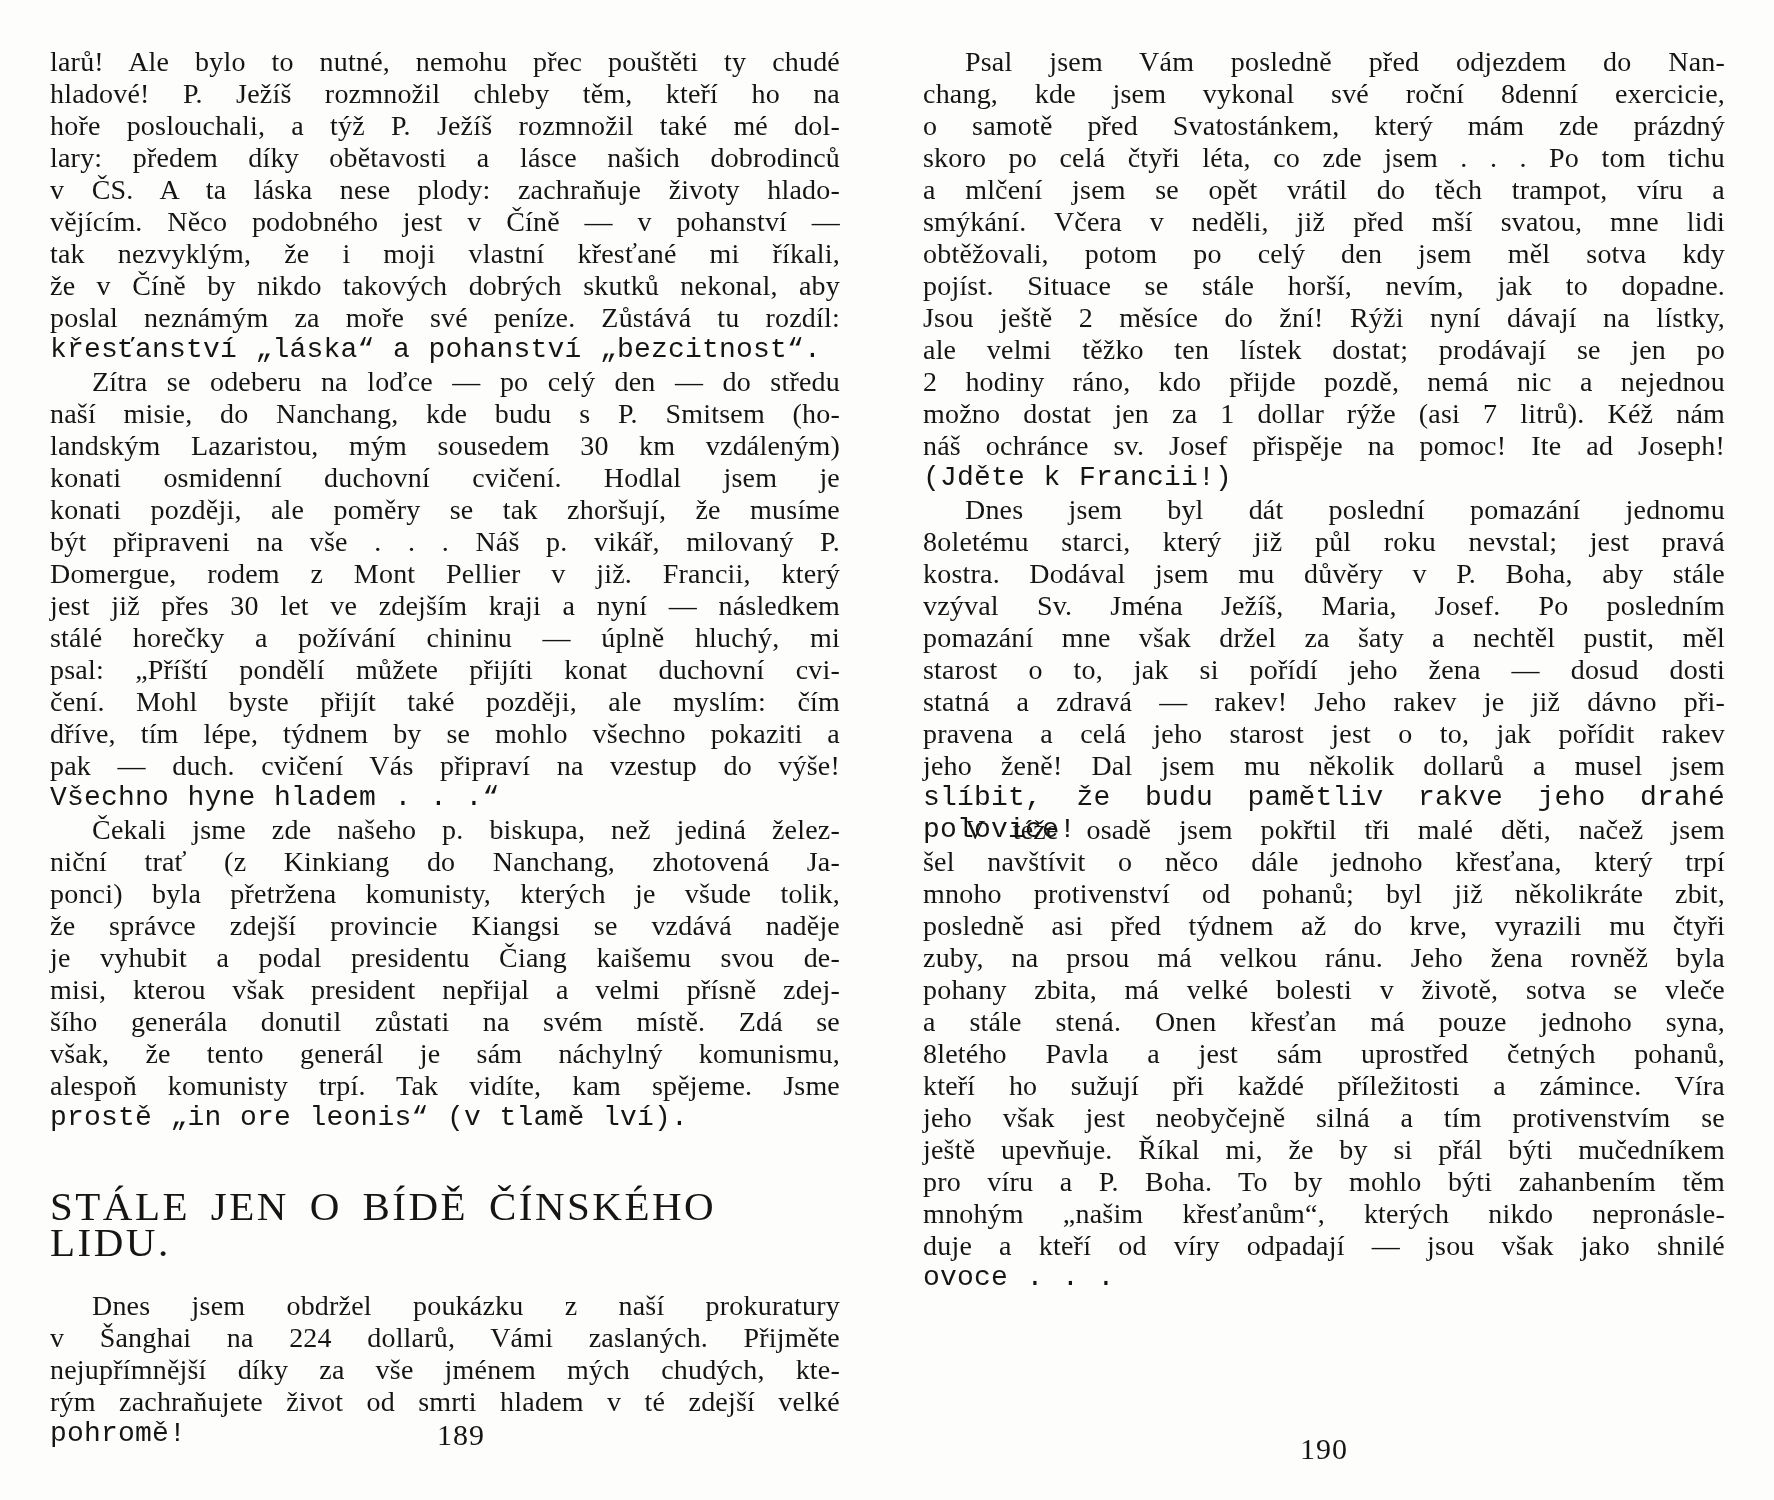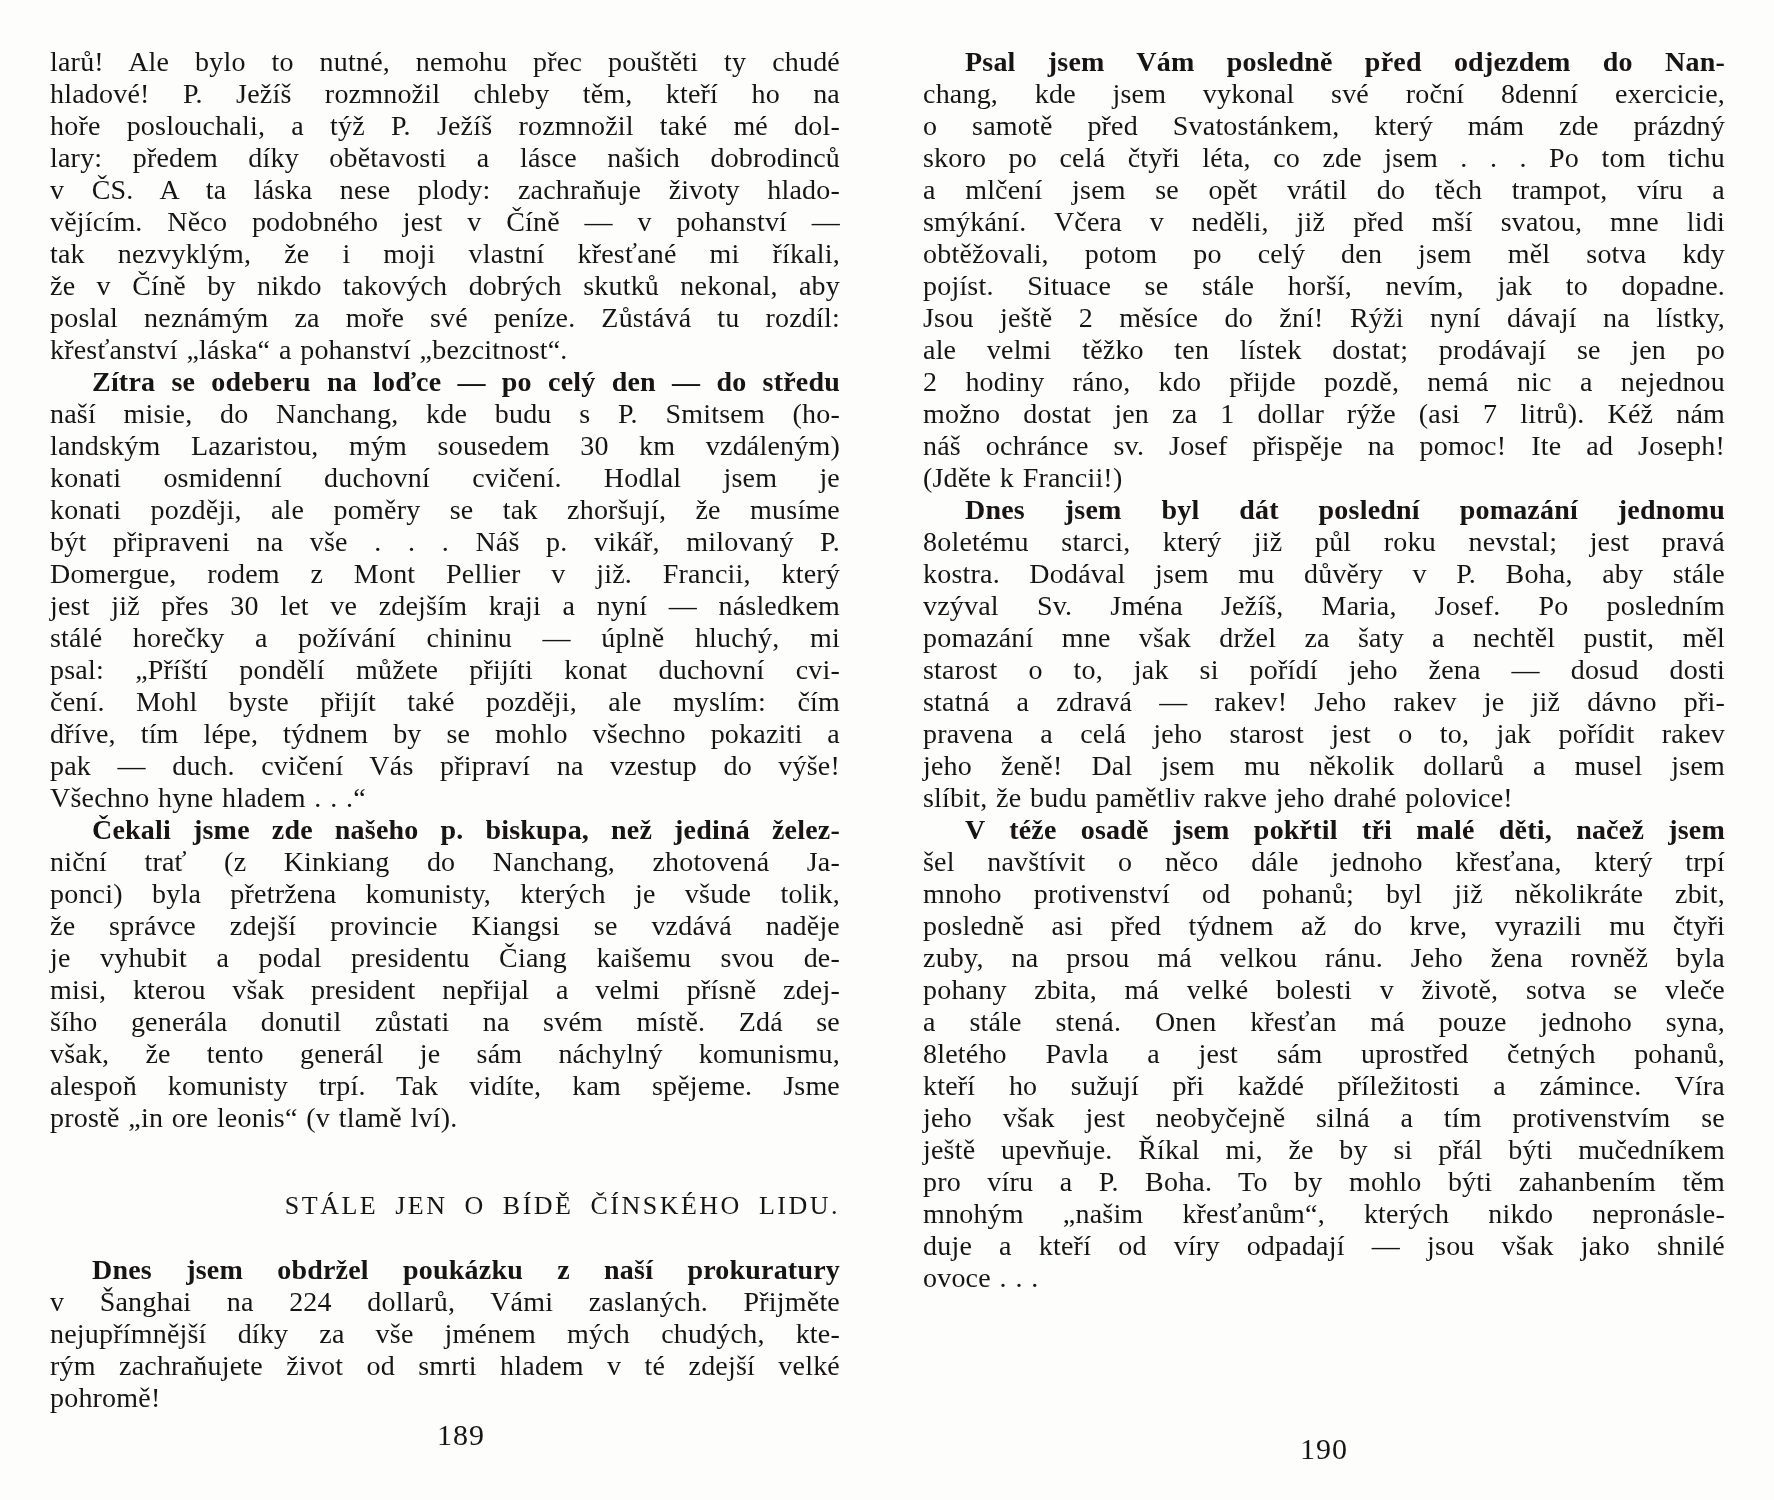--- a/index.html
+++ b/index.html
@@ -29,29 +29,30 @@
   .line {
     font-size: 28px;
     line-height: 32px;
     height: 32px;
     white-space: nowrap;
     text-align: justify;
     text-align-last: justify;
     word-spacing: 1.5px;
     letter-spacing: 0.2px;
   }
-  .line.indent { padding-left: 42px; font-weight: bold; }
+  .line.indent { padding-left: 42px; }
   .line.last {
     text-align-last: auto;
     white-space: normal;
+    font-family: Liberation Mono, monospace;
   }
   .section-heading {
     margin: 54px 0 30px 0;
-    text-align: right;
-    font-size: 26px;
+    text-align: left;
+    font-size: 41px;
     line-height: 36px;
     letter-spacing: 2.5px;
     word-spacing: 8px;
   }
   .page-number {
     position: absolute;
     font-size: 30px;
     letter-spacing: 1px;
     text-align: center;
   }

